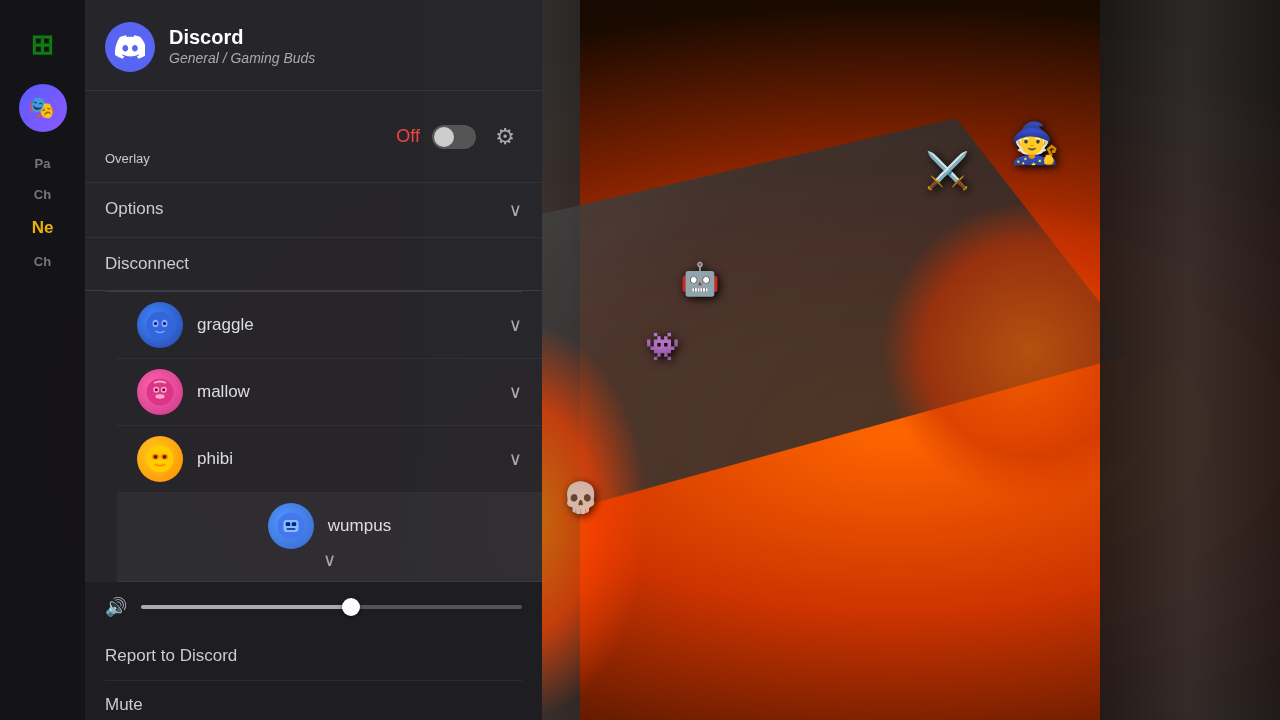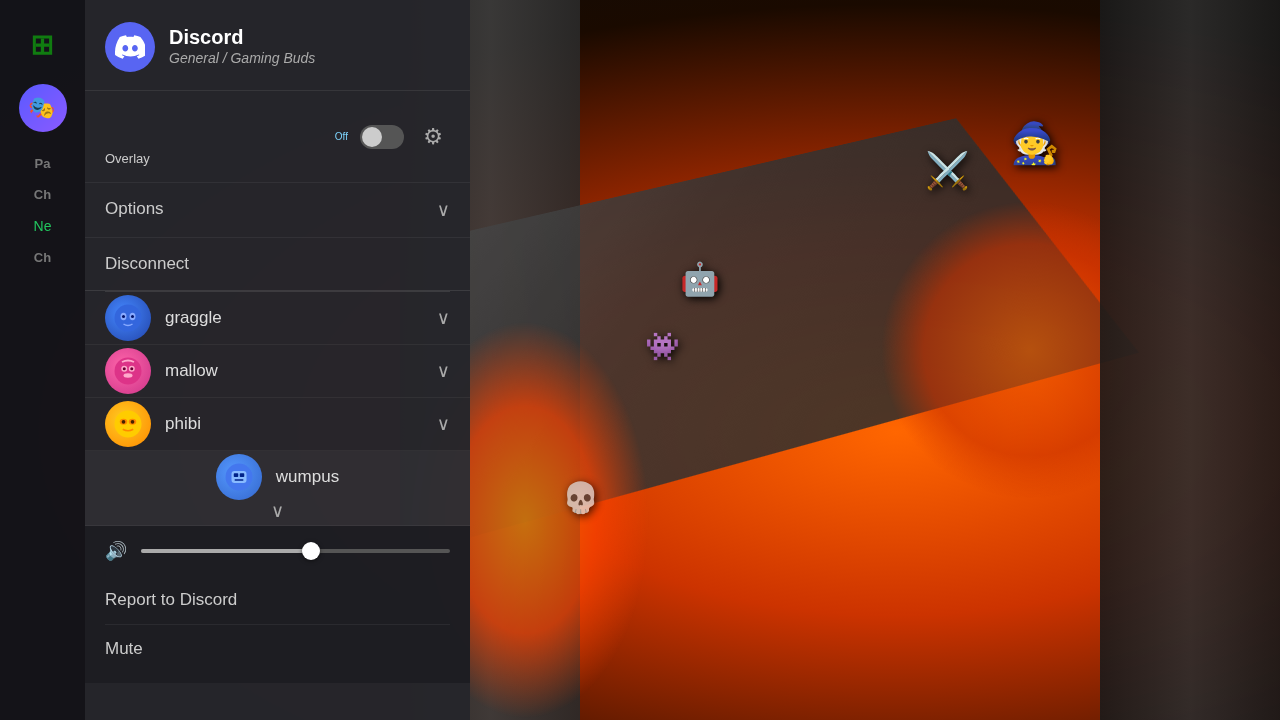--- a/index.html
+++ b/index.html
@@ -126,21 +126,21 @@
       align-items: center;
       justify-content: center;
       font-size: 22px;
     }
 
     
     .main-panel {
       position: absolute;
       left: 85px;
       top: 0;
-      width: 385px;
+      width: 457px;
       height: 720px;
       background: rgba(38, 38, 43, 0.98);
       z-index: 10;
       overflow-y: auto;
       overflow-x: hidden;
     }
 
     .main-panel::-webkit-scrollbar { display: none; }
 
     
@@ -200,22 +200,22 @@
       margin-top: 44px;
     }
 
     .overlay-right {
       display: flex;
       align-items: center;
       gap: 12px;
     }
 
     .overlay-off-text {
-      font-size: 10px;
-      color: #7dd3fc;
+      font-size: 18px;
+      color: #ef4444;
     }
 
     .toggle-switch {
       width: 44px;
       height: 24px;
       background: #555;
       border-radius: 12px;
       position: relative;
       cursor: pointer;
     }
@@ -284,23 +284,24 @@
       height: 1px;
       background: rgba(255,255,255,0.1);
       margin: 0 20px;
     }
 
     
     .user-row {
       display: flex;
       align-items: center;
       justify-content: space-between;
-      padding: 3px 20px;
+      padding: 10px 20px;
       border-bottom: 1px solid rgba(255,255,255,0.05);
       cursor: pointer;
+      margin-left: 32px;
     }
 
     .user-row.expanded {
       background: rgba(255,255,255,0.04);
       flex-direction: column;
     }
 
     .user-left {
       display: flex;
       align-items: center;
@@ -431,21 +432,21 @@
   <div class="strip-item">
     <div class="strip-avatar">🎭</div>
   </div>
   <div class="strip-item" style="margin-top:8px;">
     <div style="font-size:13px;color:#777;font-weight:600;">Pa</div>
   </div>
   <div class="strip-item">
     <div style="font-size:13px;color:#777;font-weight:600;">Ch</div>
   </div>
   <div class="strip-item">
-    <div style="font-size:14px;color:#22c55e;font-weight:400;">Ne</div>
+    <div style="font-size:17px;color:#eab308;font-weight:700;">Ne</div>
   </div>
   <div class="strip-item">
     <div style="font-size:13px;color:#777;font-weight:600;">Ch</div>
   </div>
 </div>
 
 <div class="main-panel">
 
   <div class="discord-header">
     <div class="discord-logo">

